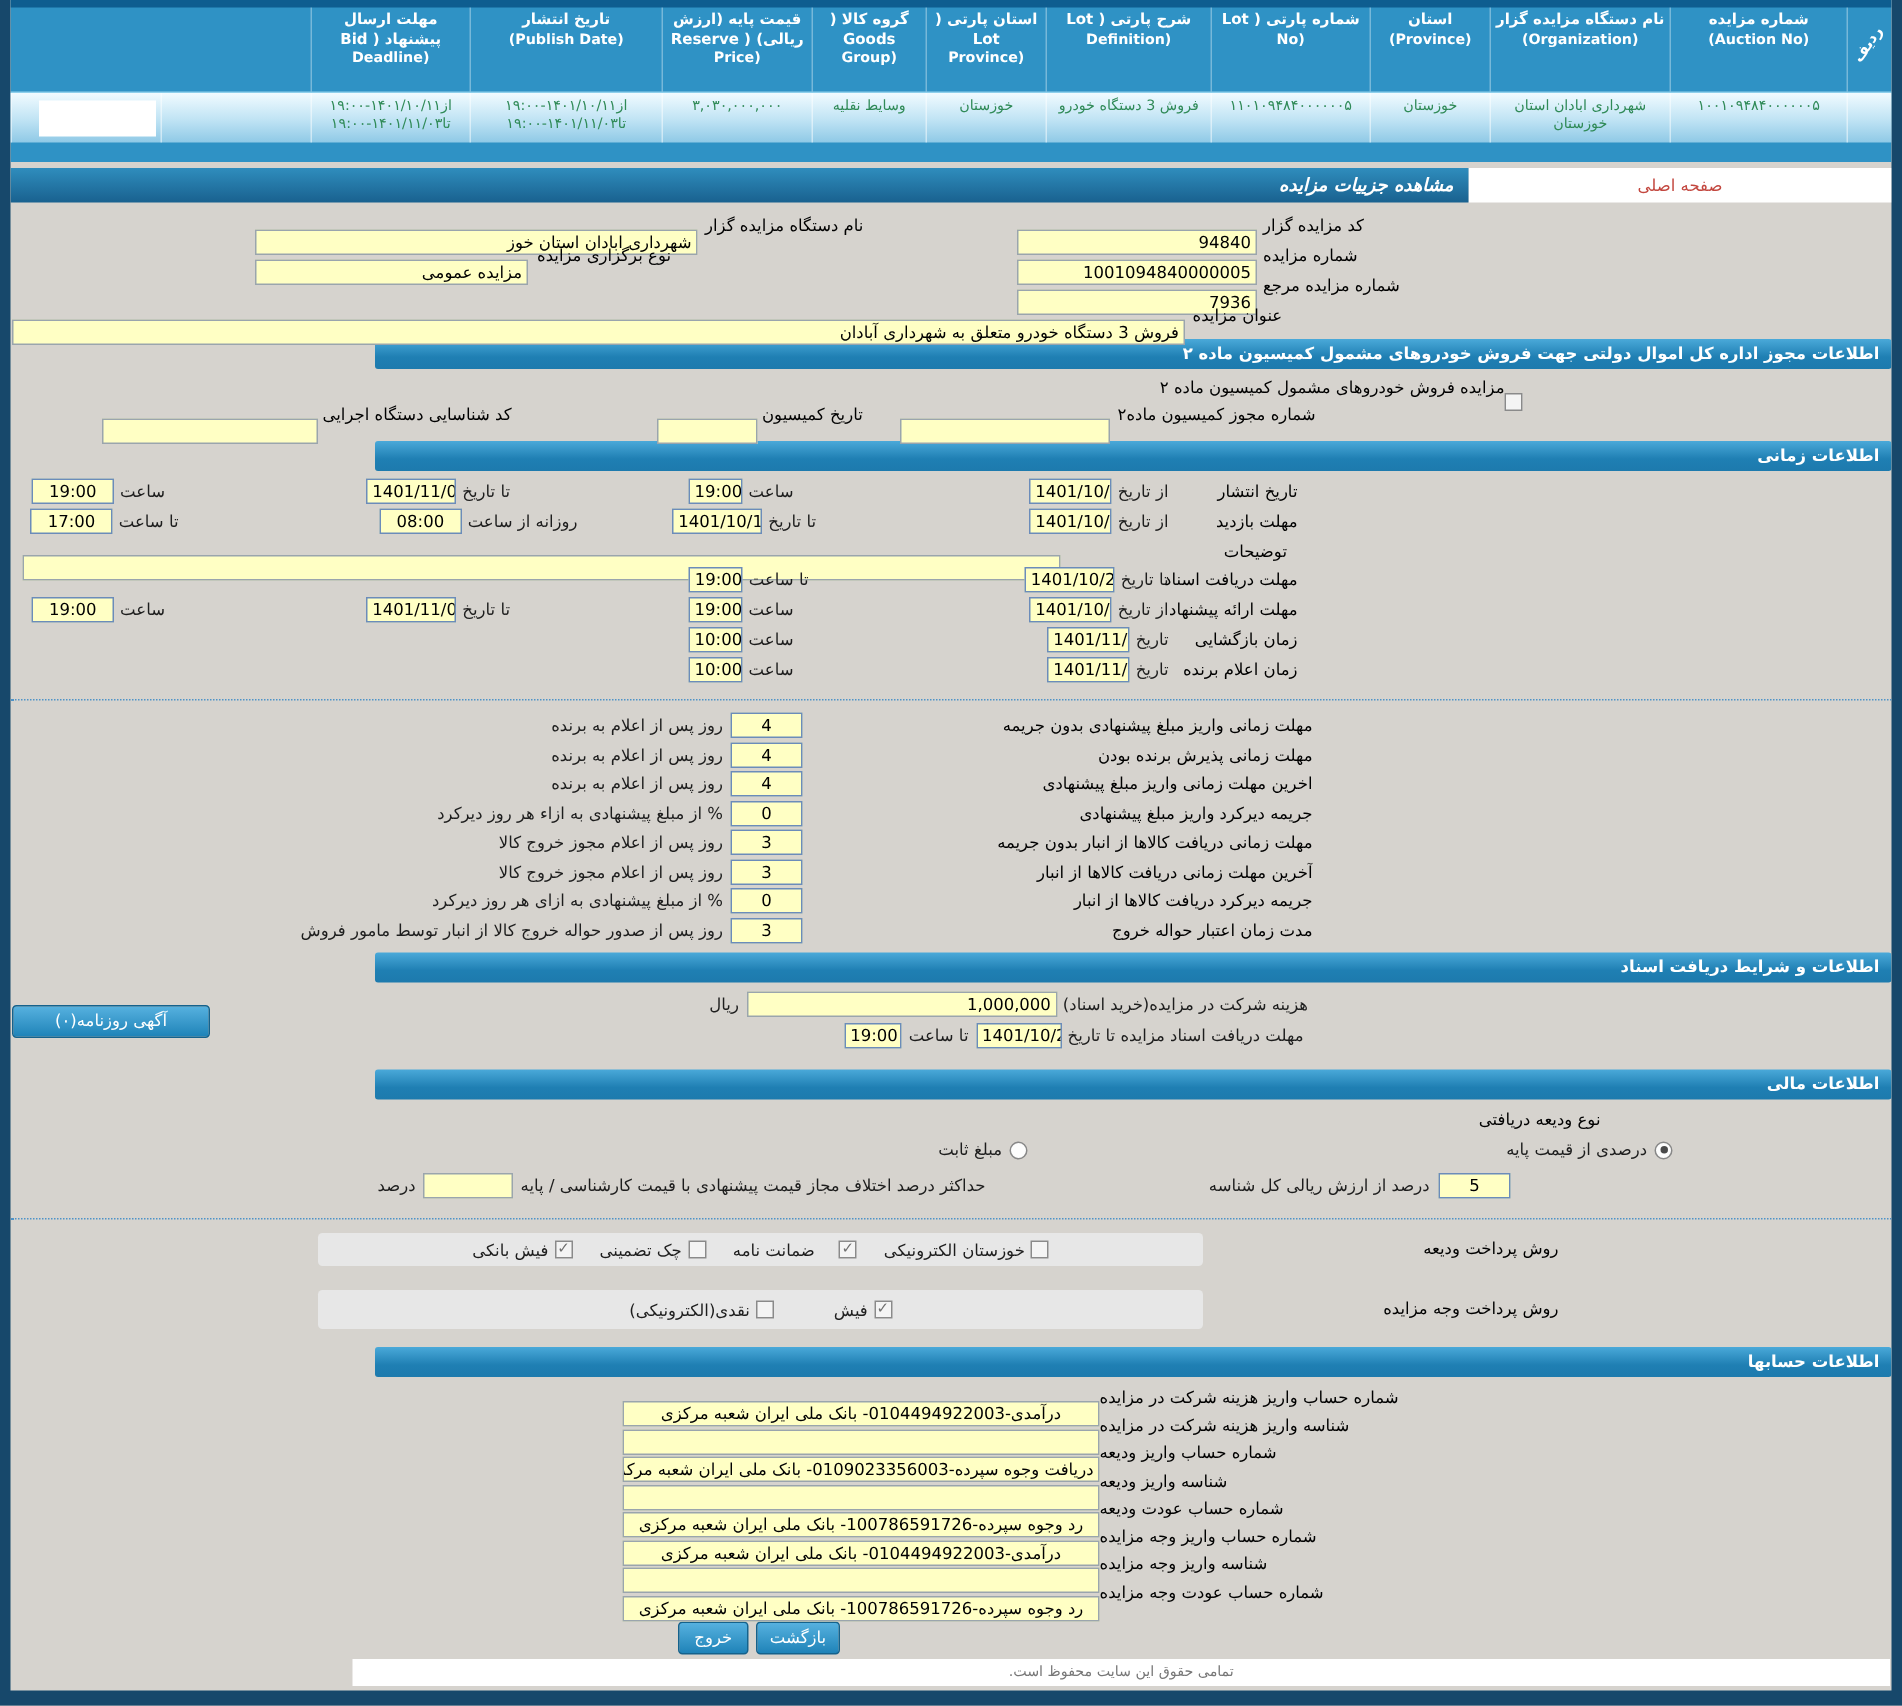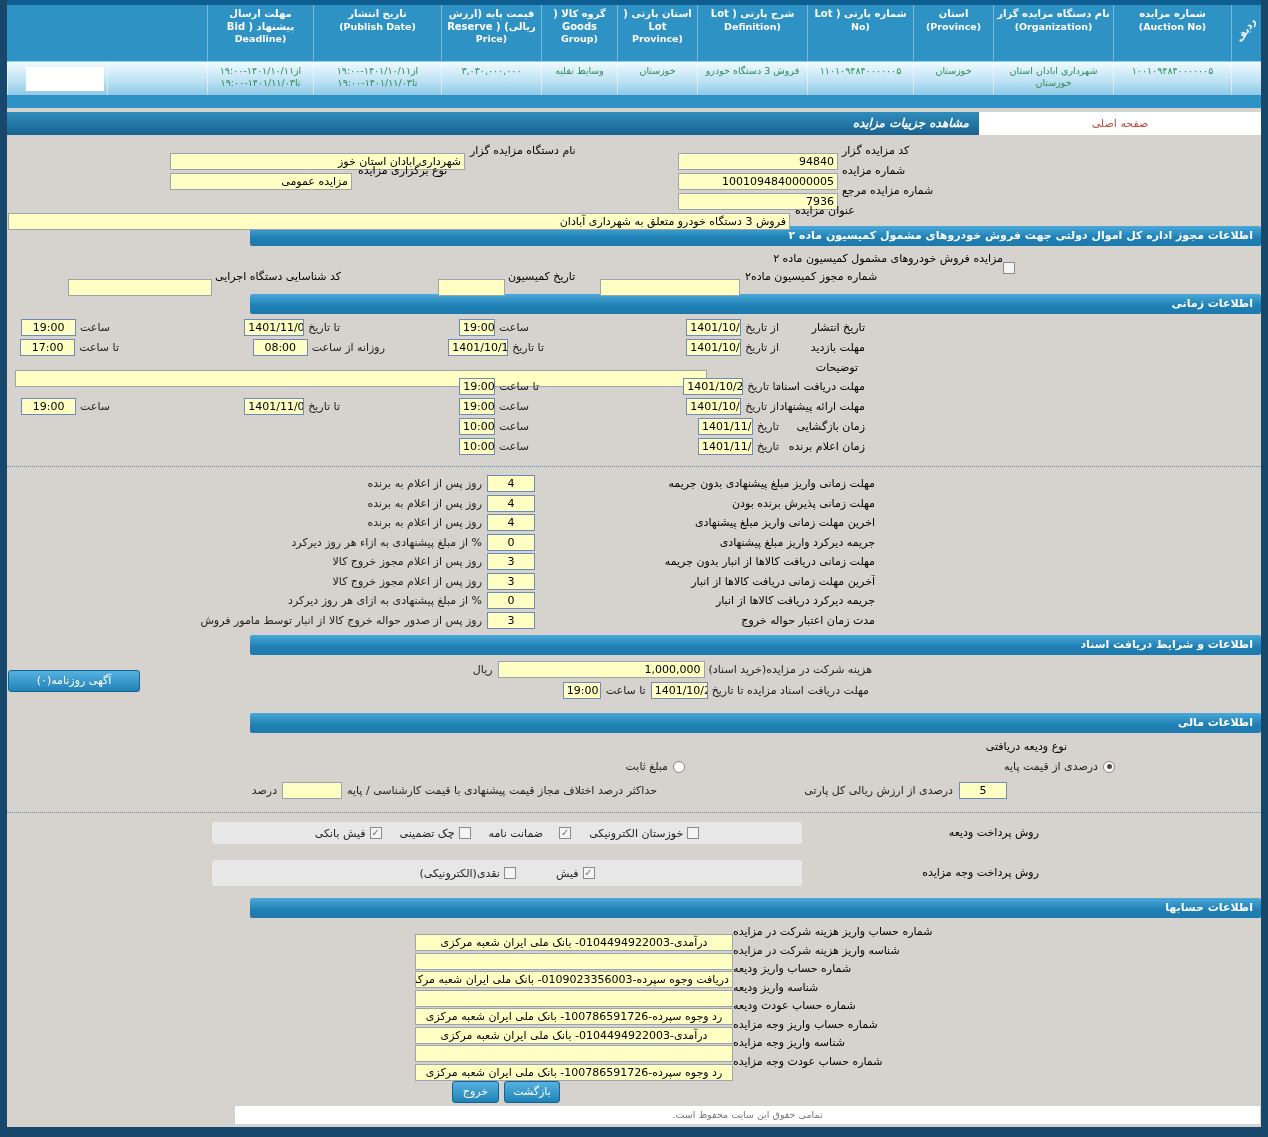--- a/index.html
+++ b/index.html
@@ -299,21 +299,21 @@
             <span class="lbl">درصدی از قیمت پایه</span>
           </span>
       <span class="slot" style="right:576px;gap:5px">
             <span class="radio"></span>
             <span class="lbl">مبلغ ثابت</span>
           </span>
     </div>
     <div class="grow" style="height:22px">
       <span class="slot" style="right:254px;gap:6px">
             <span class="inp dt" style="width:48px">5</span>
-            <span class="lbl">درصدی از ارزش ریالی کل پارتی</span>
+            <span class="lbl">درصد از ارزش ریالی کل شناسه</span>
           </span>
       <span class="slot" style="right:604px;gap:5px">
             <span class="lbl">حداکثر درصد اختلاف مجاز قیمت پیشنهادی با قیمت کارشناسی / پایه</span>
             <span class="inp" style="width:60px"></span>
             <span class="lbl">درصد</span>
           </span>
     </div>
   </div>
 
   <div class="dots"></div>

